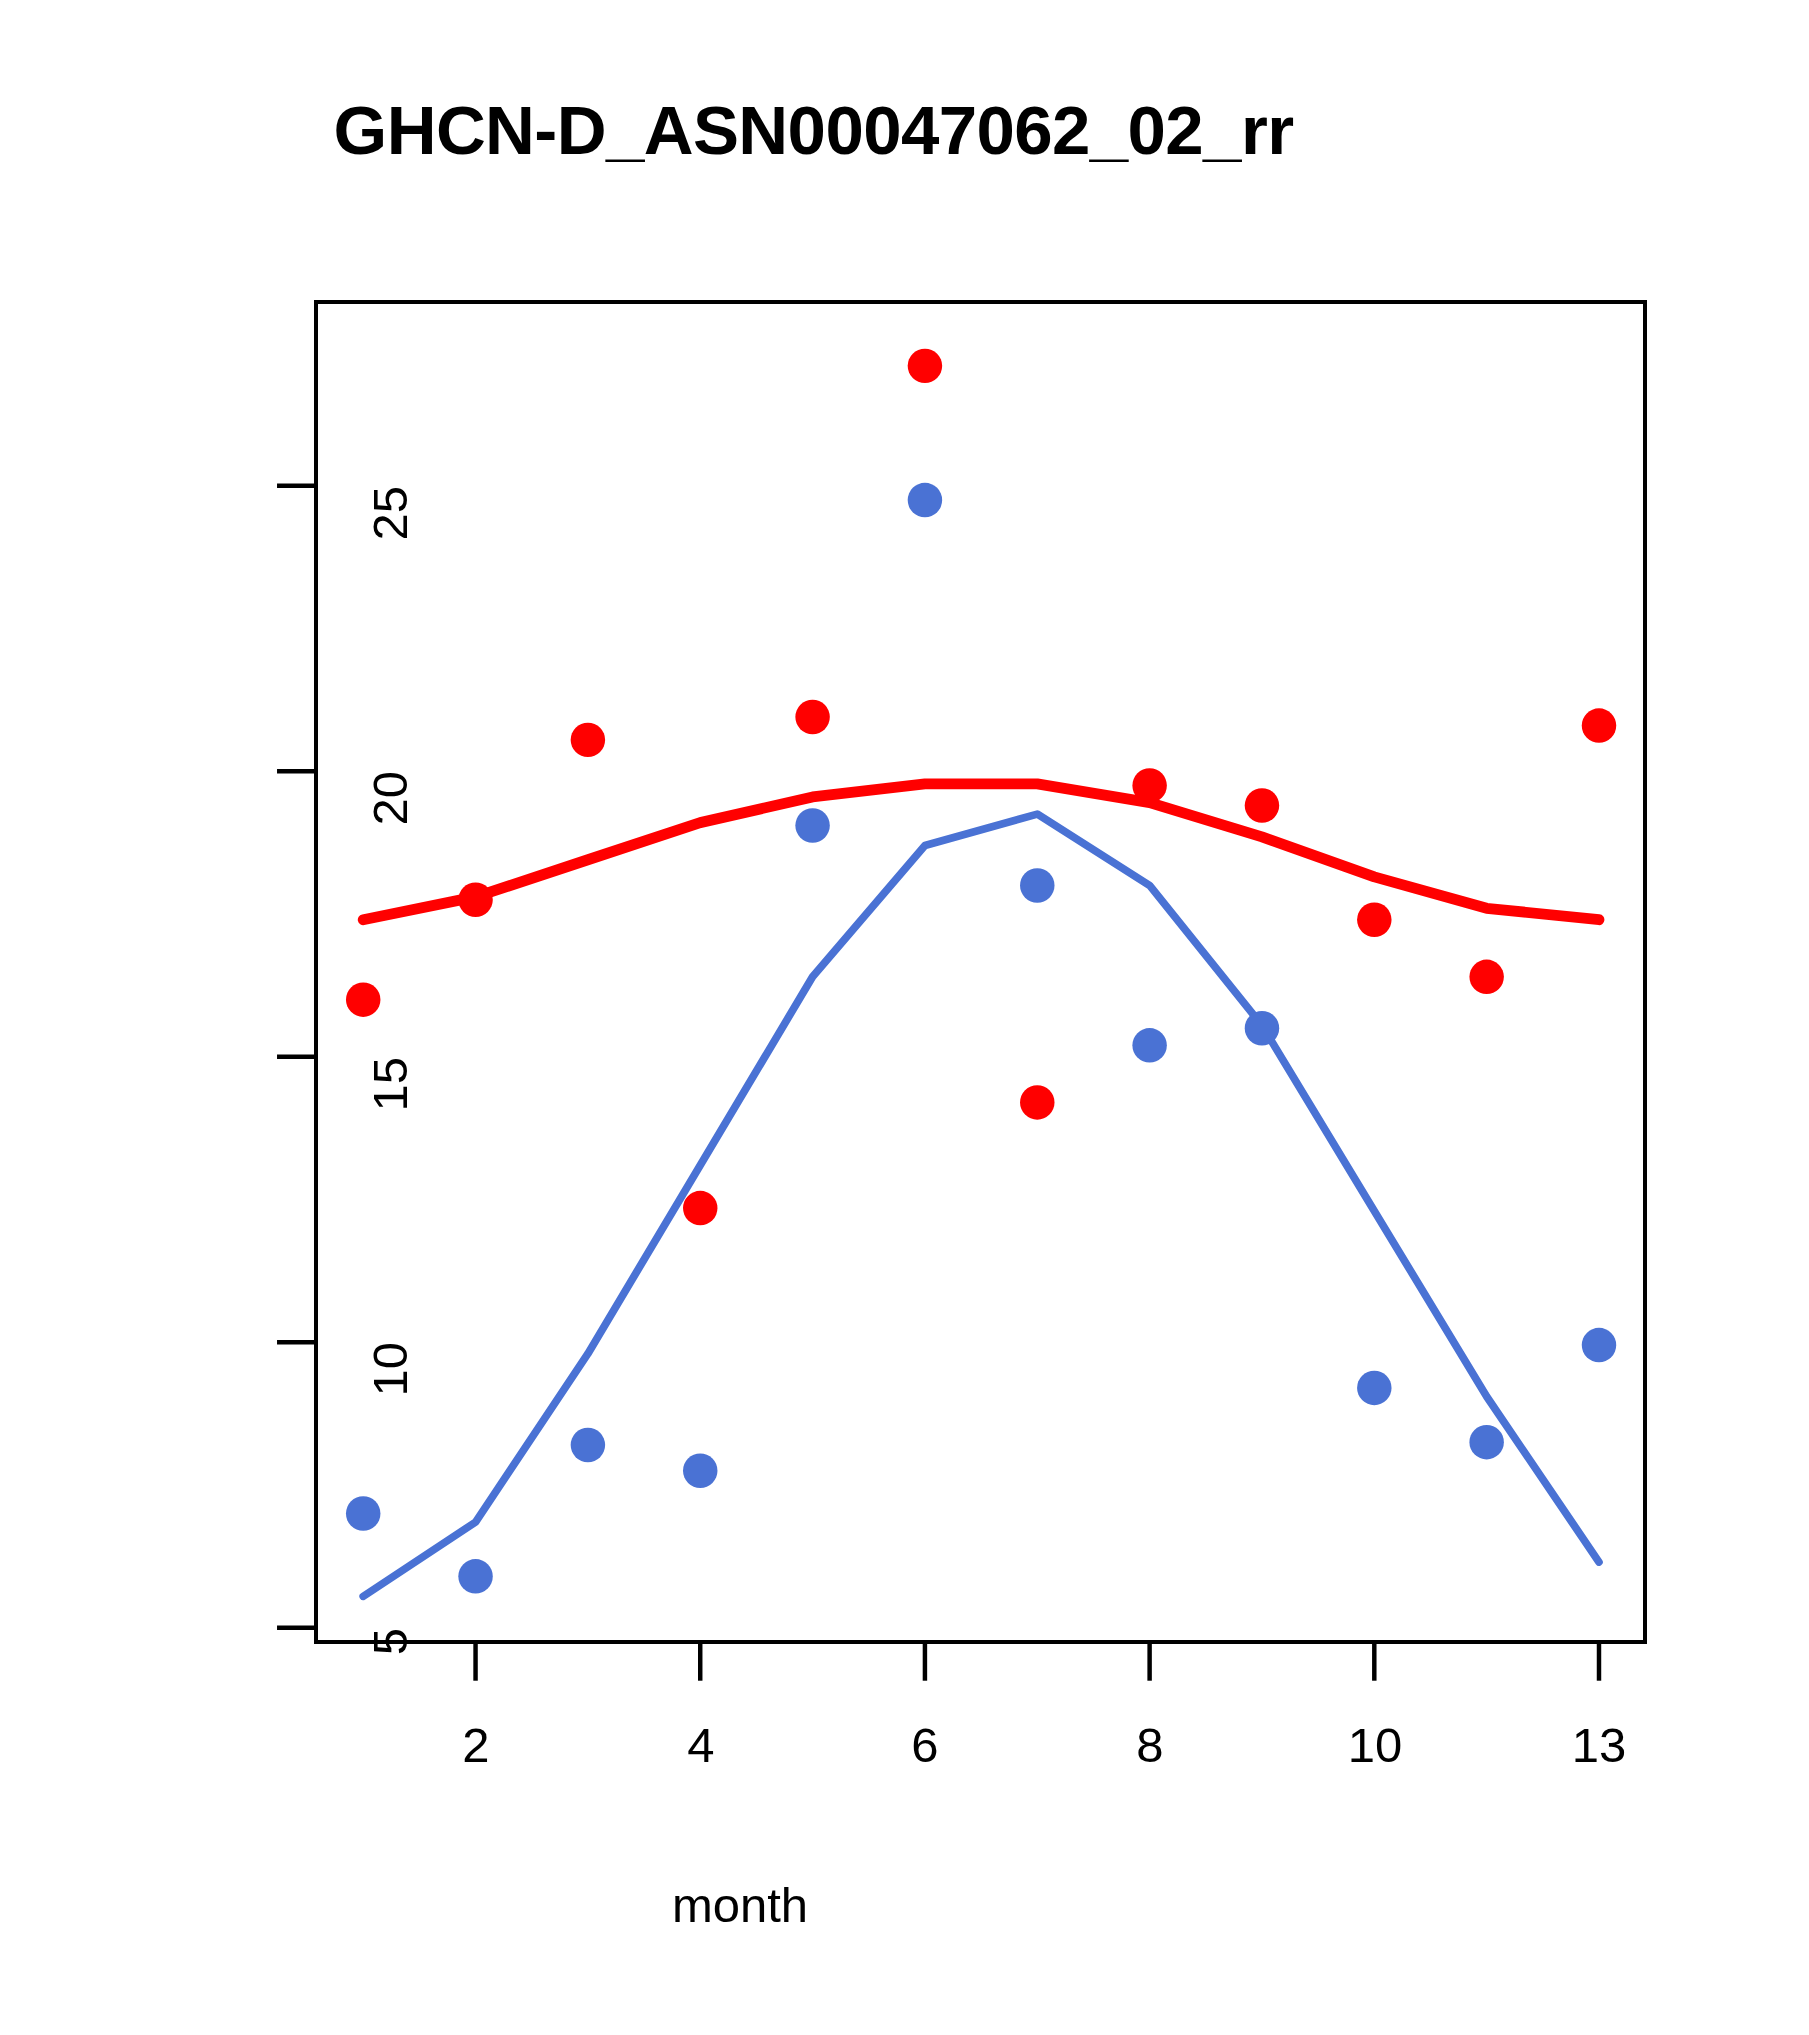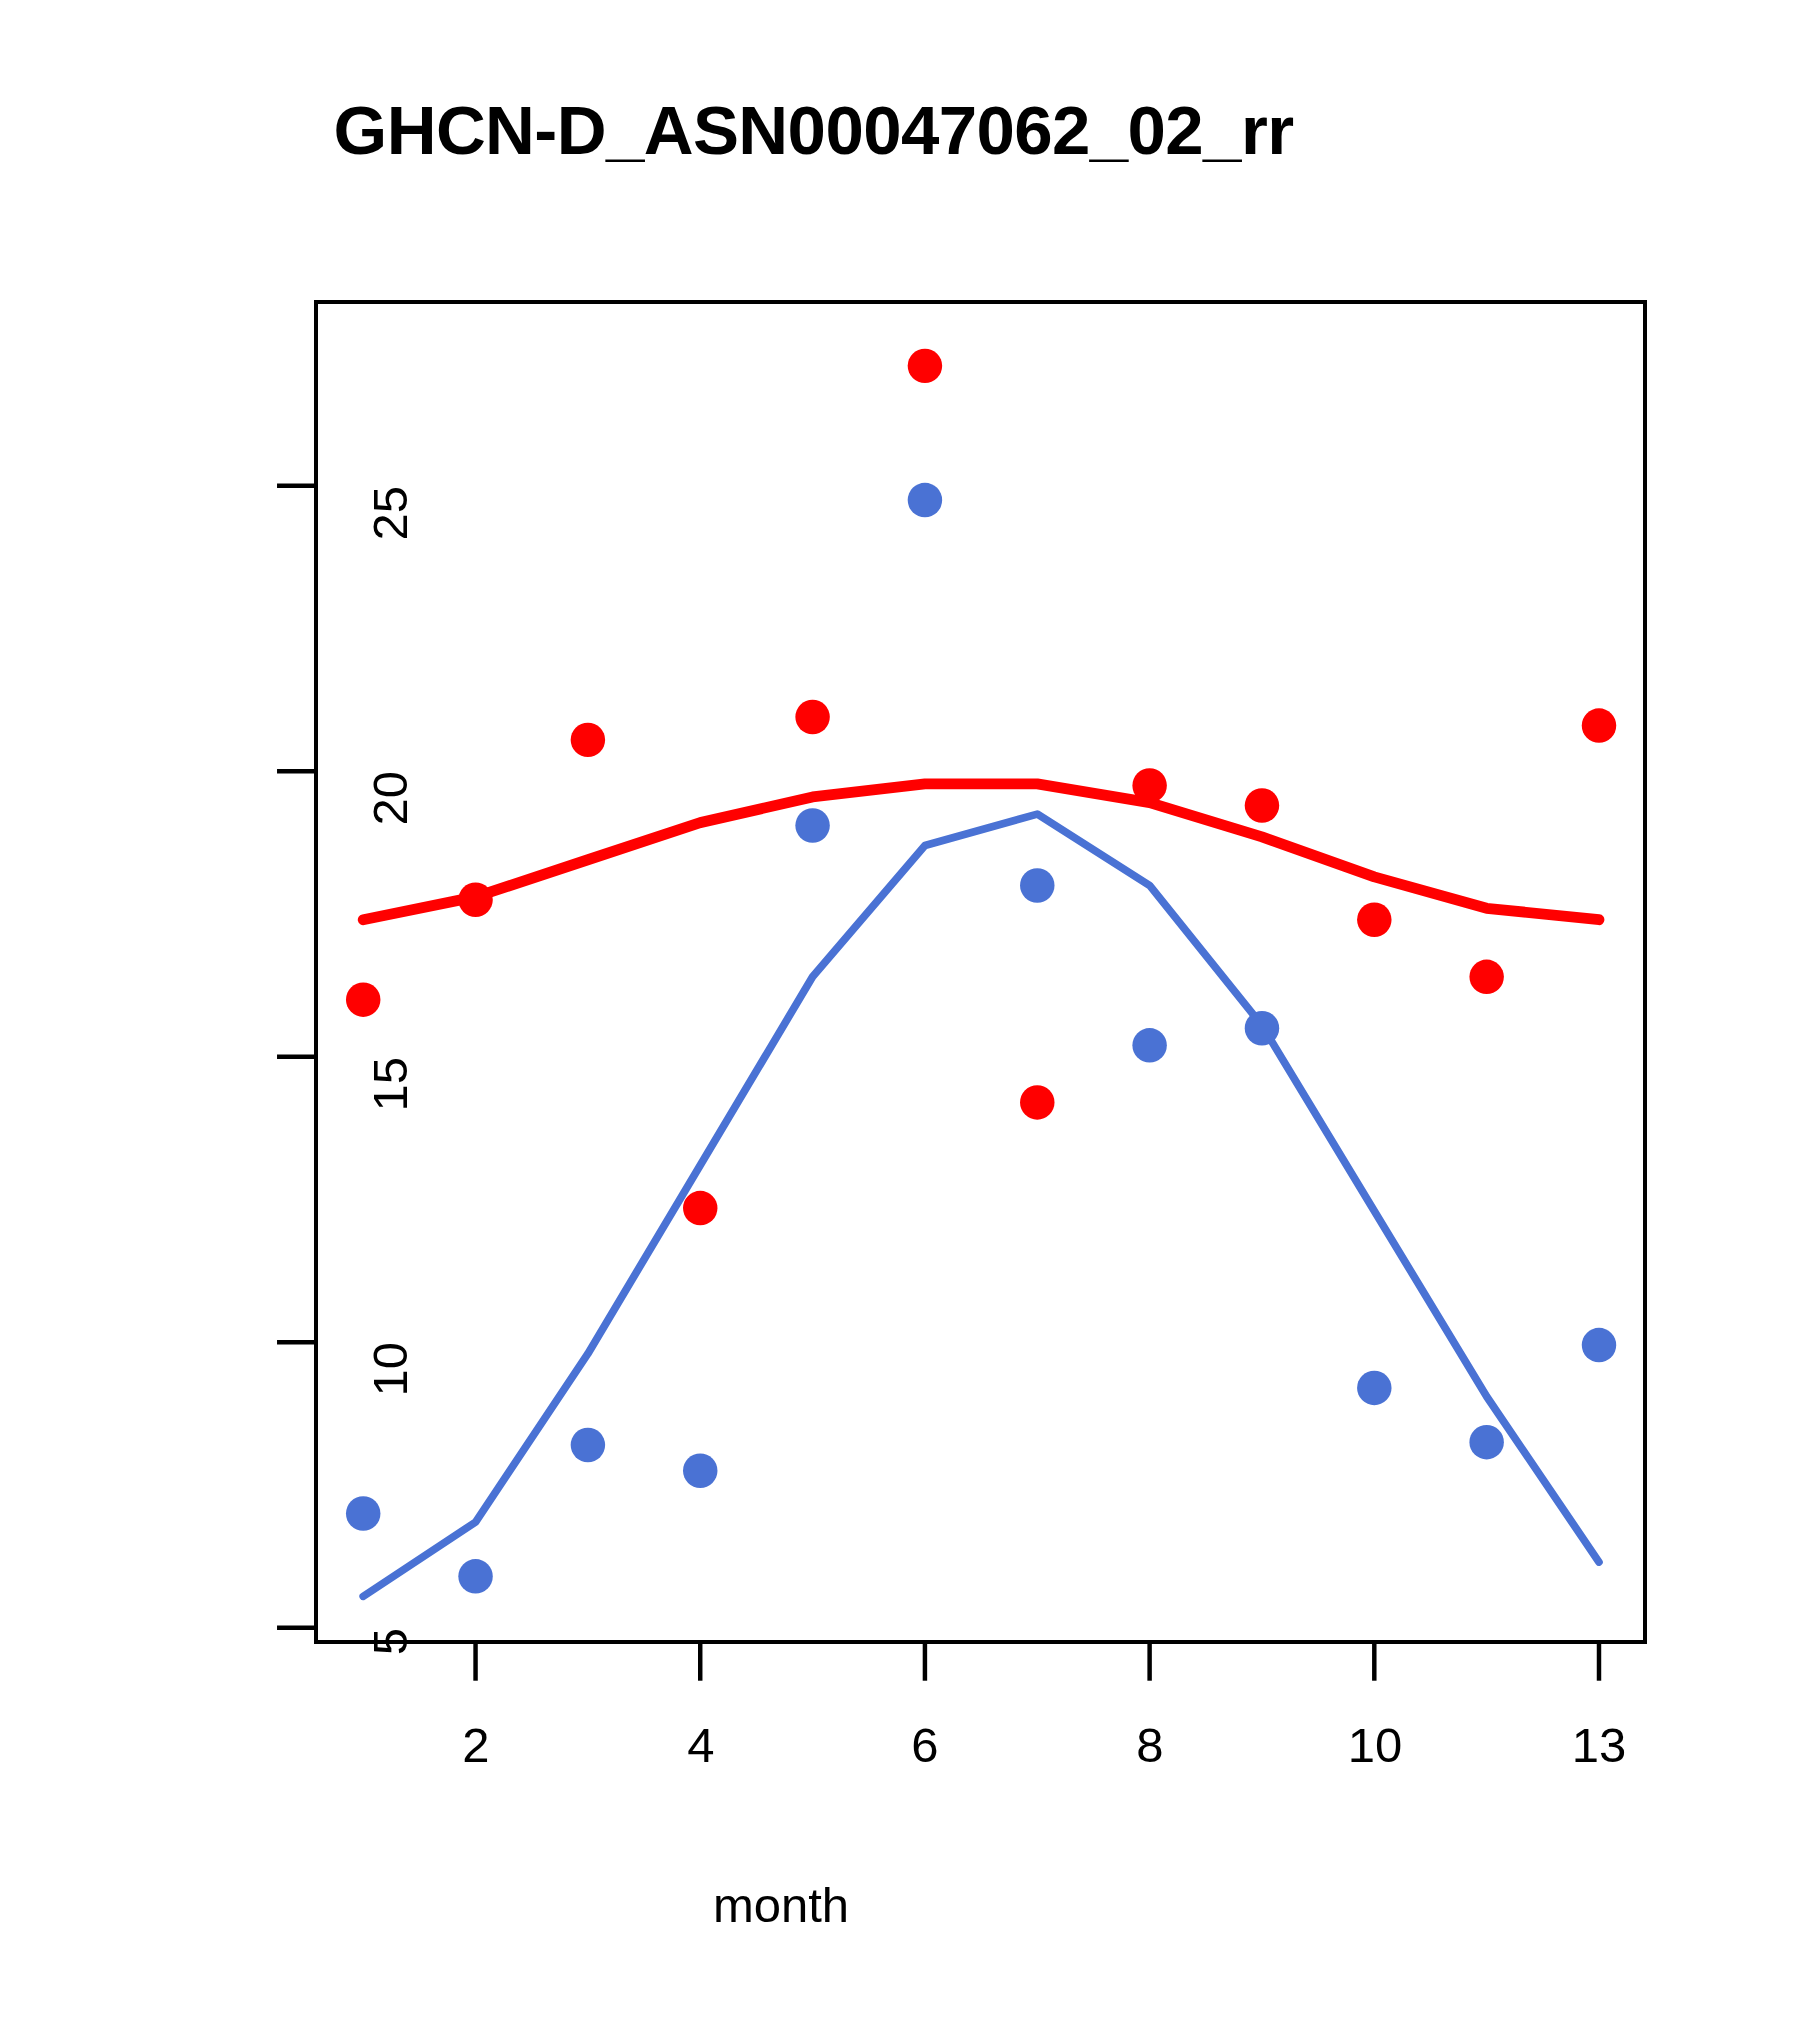--- a/index.html
+++ b/index.html
@@ -48,21 +48,20 @@
     position:absolute;
     font-size:49px;
     text-align:center;
     white-space:nowrap;
   }
   #xlab{
     position:absolute;
     left:0;top:1877px;width:1480px;
     text-align:center;
     font-size:49px;
-    padding-left:41px;
   }
 </style>
 </head>
 <body>
 
 <div id="page">
 
   <div id="chart-title">GHCN-D_ASN00047062_02_rr</div>
 
   <div id="plot-box"></div>

